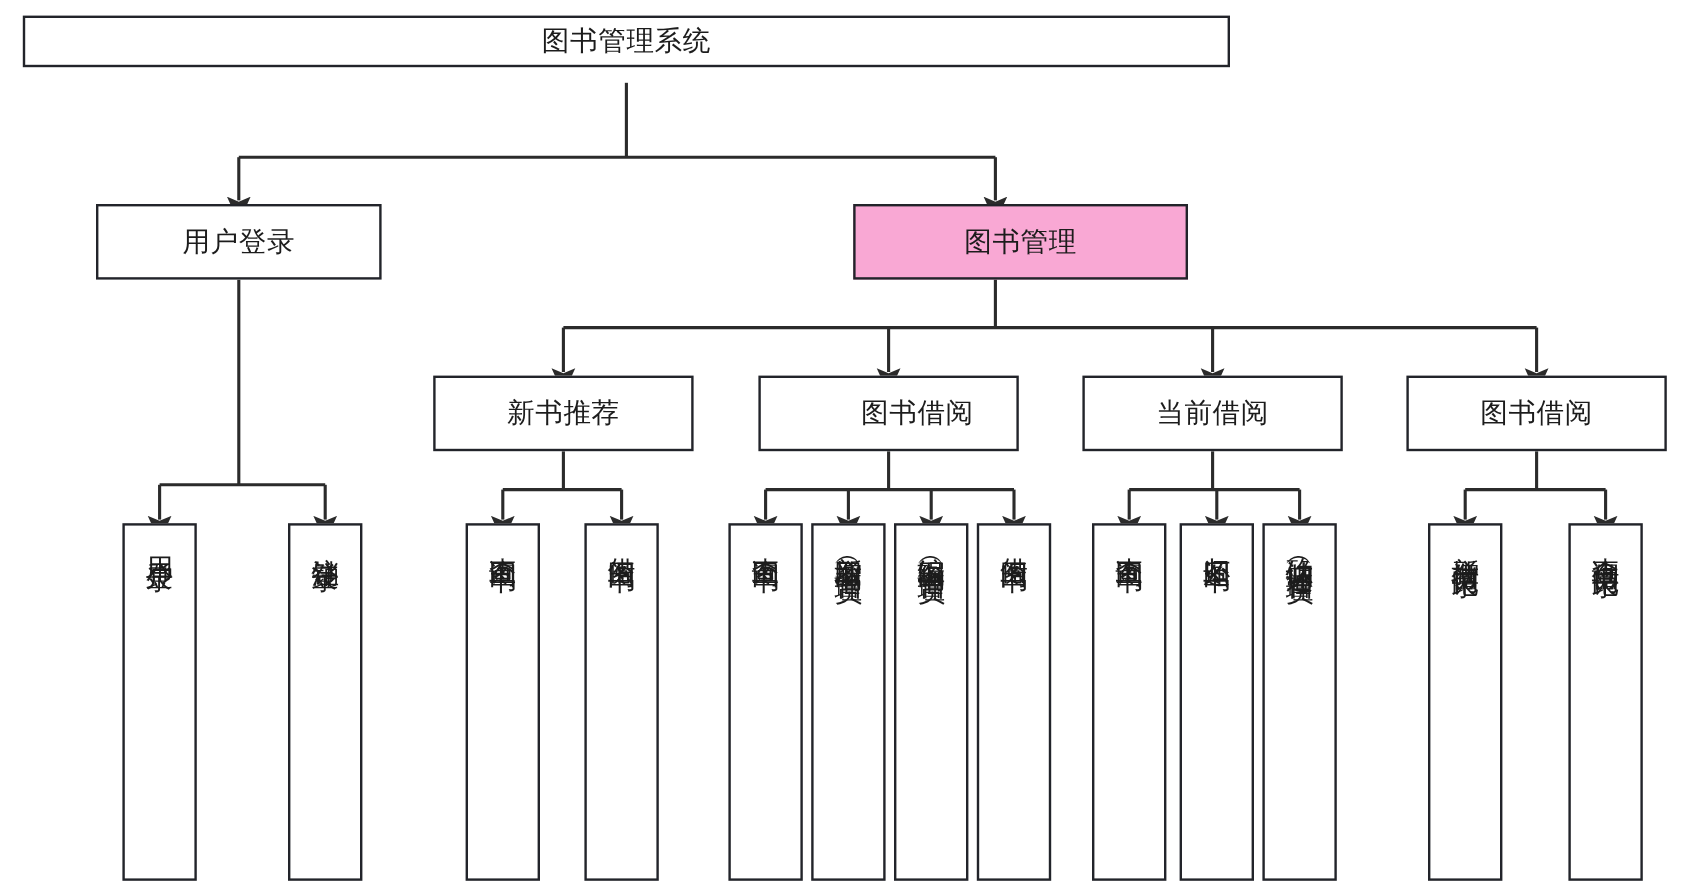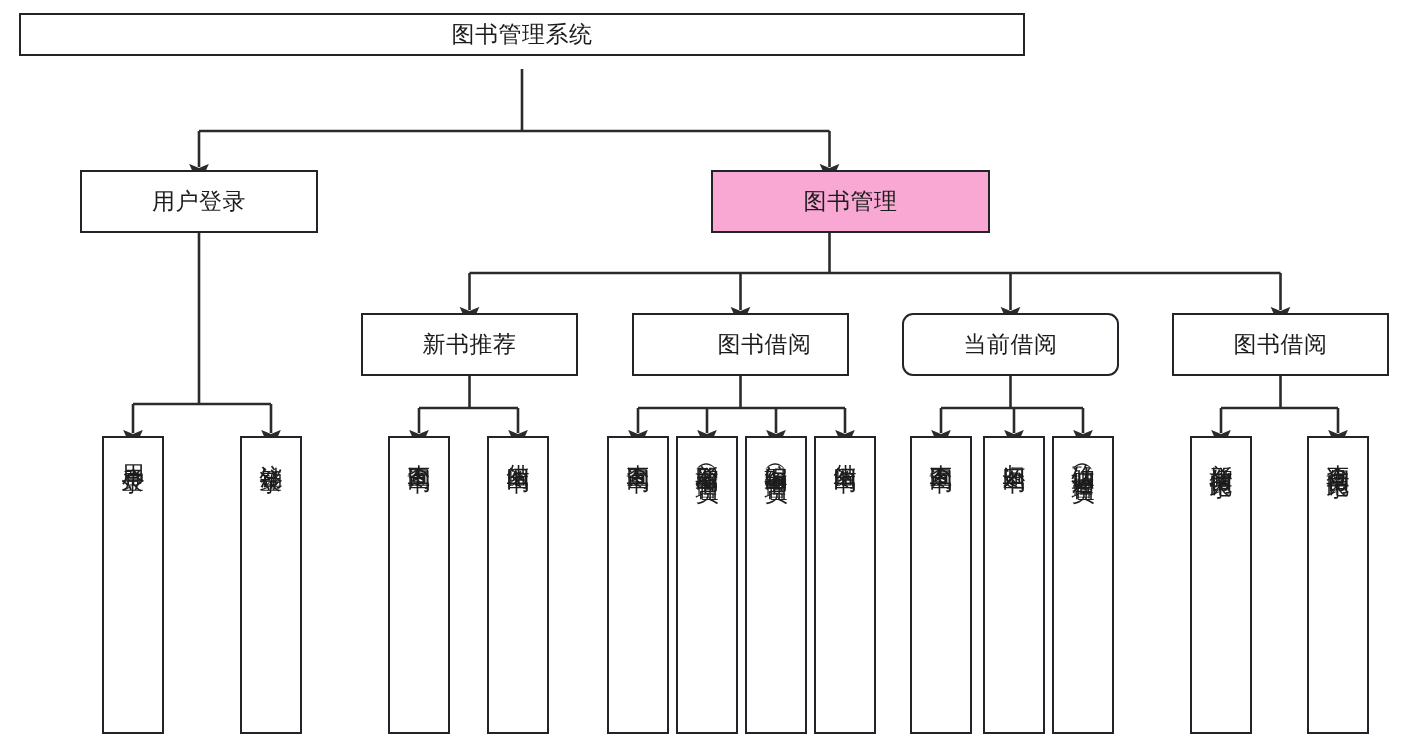--- a/index.html
+++ b/index.html
@@ -126,21 +126,21 @@
       </div>
       <div class="node h" style="left: 711px; top: 170px; width: 279px; height: 63px; border-color: rgb(34, 36, 42); background: #f9a8d4; color: rgb(28, 28, 28);">
         <span class="label">图书管理</span>
       </div>
       <div class="node h" style="left: 361px; top: 313px; width: 217px; height: 63px; border-color: rgb(34, 36, 42); background: rgb(255, 255, 255); color: rgb(28, 28, 28);">
         <span class="label">新书推荐</span>
       </div>
       <div class="node h" style="left: 632px; top: 313px; width: 217px; height: 63px; border-color: rgb(34, 36, 42); background: rgb(255, 255, 255); color: rgb(28, 28, 28); padding-left: 48px;">
         <span class="label">图书借阅</span>
       </div>
-      <div class="node h" style="left: 902px; top: 313px; width: 217px; height: 63px; border-color: rgb(34, 36, 42); background: rgb(255, 255, 255); color: rgb(28, 28, 28); border-radius: 11px;">
+      <div class="node h" style="left: 902px; top: 313px; width: 217px; height: 63px; border-color: rgb(34, 36, 42); background: rgb(255, 255, 255); color: rgb(28, 28, 28);">
         <span class="label">当前借阅</span>
       </div>
       <div class="node h" style="left: 1172px; top: 313px; width: 217px; height: 63px; border-color: rgb(34, 36, 42); background: rgb(255, 255, 255); color: rgb(28, 28, 28);">
         <span class="label">图书借阅</span>
       </div>
       <div class="node v" style="left: 102px; top: 436px; width: 62px; height: 298px; border-color: rgb(34, 36, 42); background: rgb(255, 255, 255); color: rgb(28, 28, 28);">
         <span class="label">用户登录</span>
       </div>
       <div class="node v" style="left: 240px; top: 436px; width: 62px; height: 298px; border-color: rgb(34, 36, 42); background: rgb(255, 255, 255); color: rgb(28, 28, 28);">
         <span class="label">注销登录</span>

